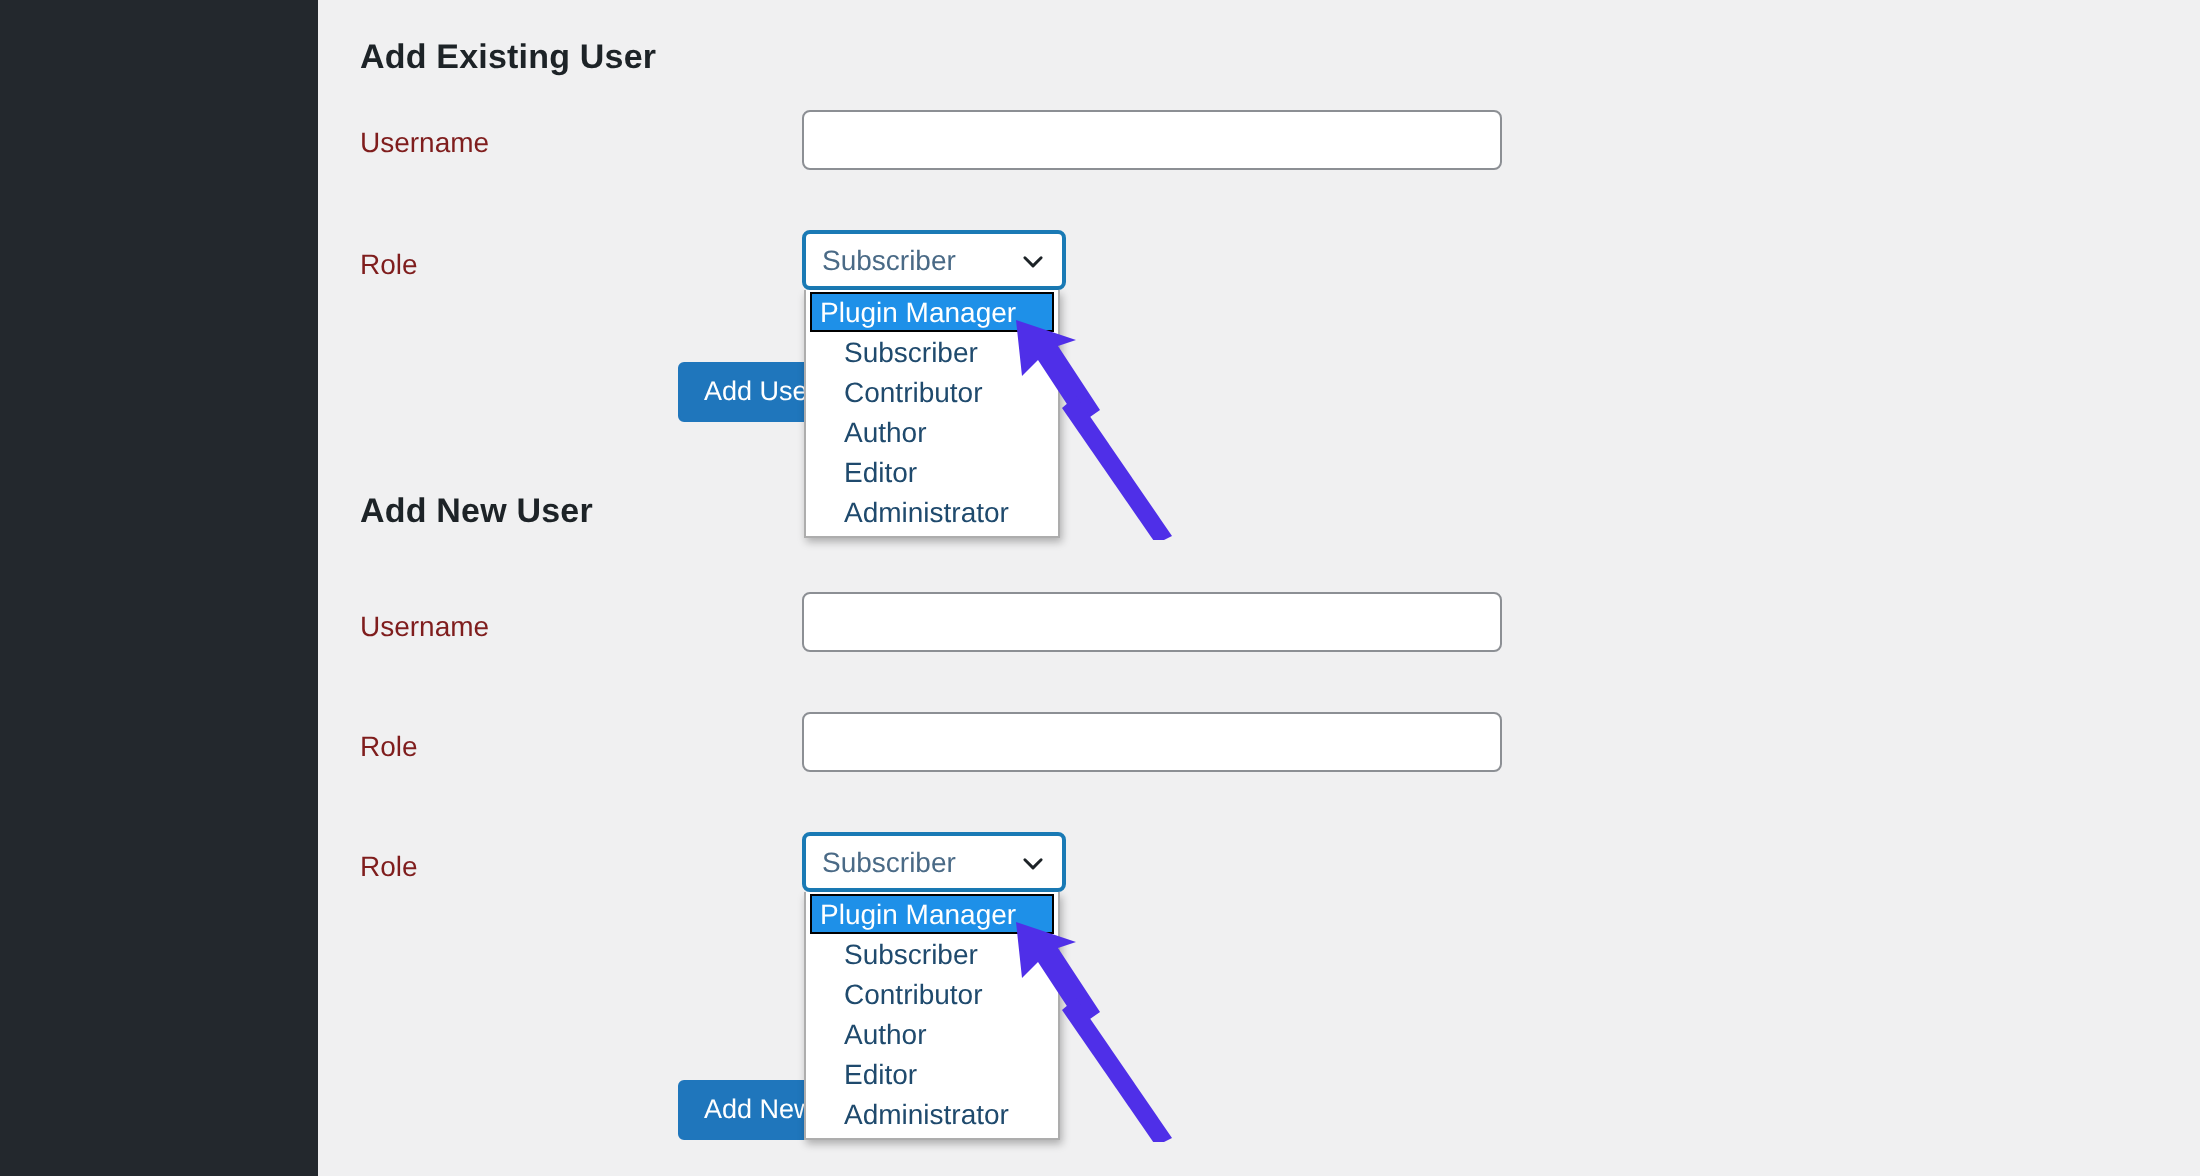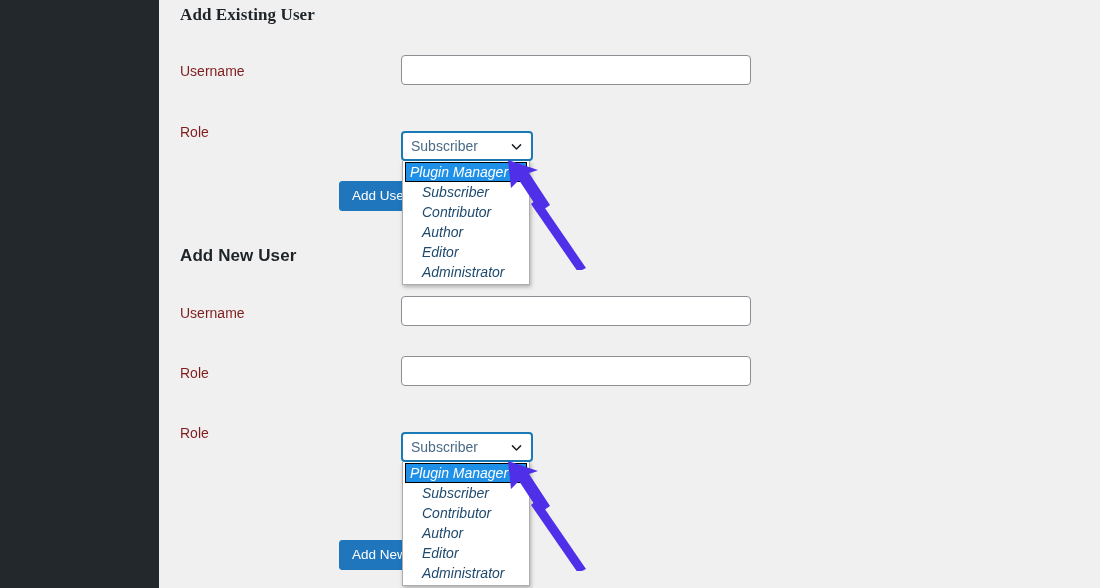--- a/index.html
+++ b/index.html
@@ -40,21 +40,21 @@
   }
   .section-title {
     position: absolute;
     left: 21px;
     font-size: 17px;
     font-weight: 700;
     color: #1d2327;
     letter-spacing: 0.1px;
     white-space: nowrap;
   }
-  #title-existing { top: 5px; font-family: Liberation Serif, serif; }
+  #title-existing { top: 19px; }
   #title-new      { top: 246px; }
 
   .field-label {
     position: absolute;
     left: 21px;
     font-size: 14px;
     color: #7f1d1d;
     white-space: nowrap;
   }
   .text-input {
@@ -71,21 +71,20 @@
     color: #2c3338;
     padding: 0 8px;
     outline: none;
     box-shadow: 0 0 0 transparent;
   }
   
   .select-wrap {
     position: absolute;
     left: 242px;
     width: 156px;
-    margin-top: 16px;
   }
   .select-box {
     position: relative;
     width: 132px;
     height: 30px;
     box-sizing: border-box;
     background: #ffffff;
     border: 2px solid #1a7ab5;
     border-radius: 4px;
     display: flex;
@@ -120,21 +119,20 @@
     z-index: 6;
   }
   .option-item {
     font-size: 14px;
     color: #1f4a6d;
     line-height: 20px;
     height: 20px;
     padding: 0 0 0 19px;
     white-space: nowrap;
     box-sizing: border-box;
-    font-style: italic;
   }
   .option-item.selected {
     background: #1e90e8;
     color: #ffffff;
     outline: 1px solid #000000;
     outline-offset: -1px;
     margin: 0 2px;
     padding-left: 5px;
     font-weight: 400;
   }

